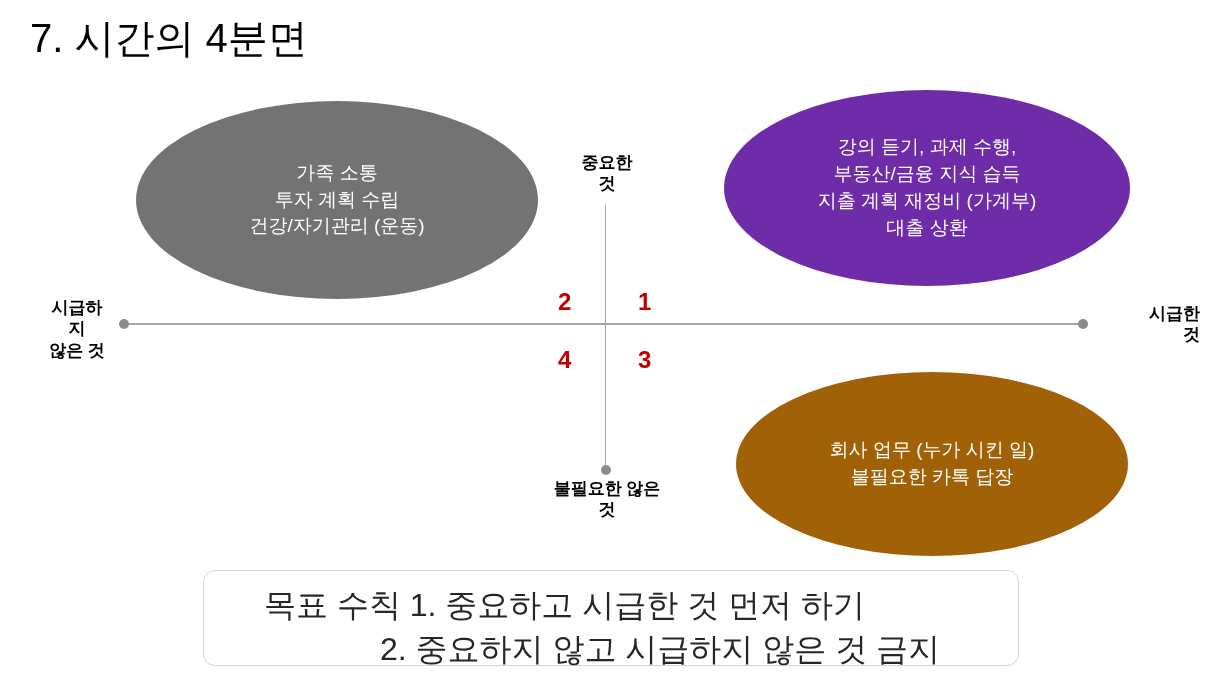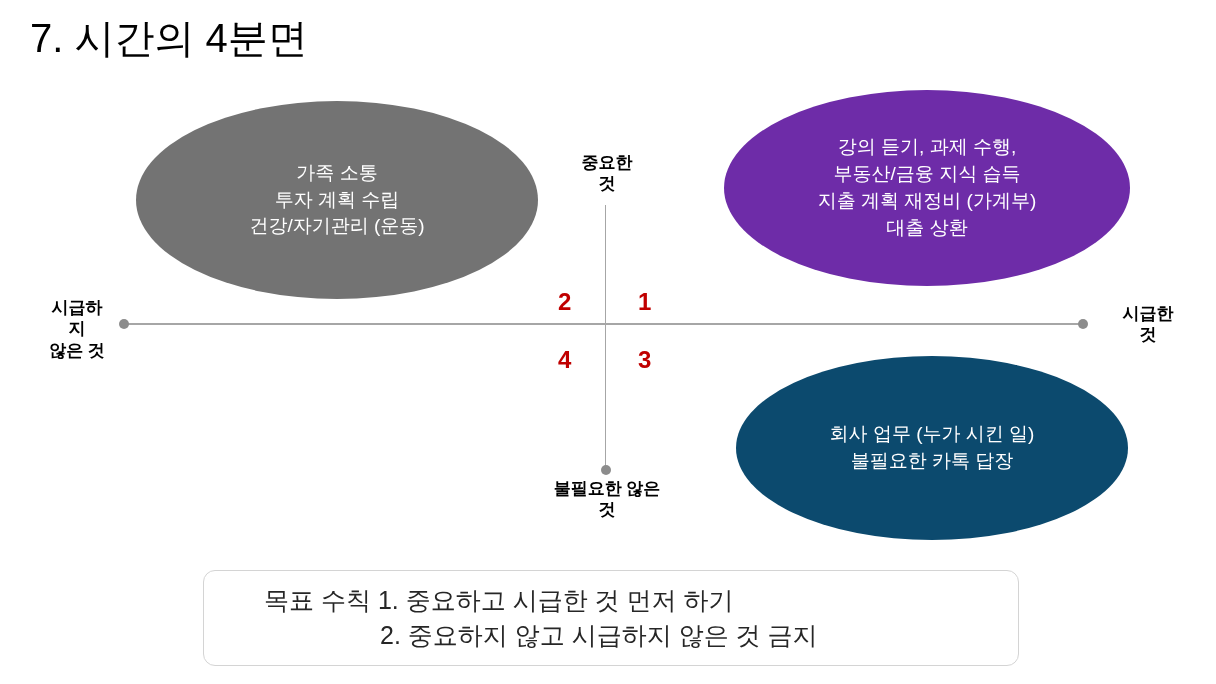--- a/index.html
+++ b/index.html
@@ -69,21 +69,21 @@
     font-size: 17px;
     font-weight: bold;
     color: #000000;
     line-height: 1.25;
     text-align: center;
     white-space: pre-line;
   }
   #label-top    { left: 552px; top: 152px; width: 110px; }
   #label-bottom { left: 516px; top: 478px; width: 182px; }
   #label-left   { left: 28px;  top: 297px; width: 98px; }
-  #label-right  { left: 1096px; top: 303px; width: 104px; text-align: center;}
+  #label-right  { left: 1096px; top: 303px; width: 104px; text-align: right;}
 
   
   .quad-num {
     position: absolute;
     font-size: 24px;
     font-weight: bold;
     color: #C00000;
     line-height: 1;
   }
   #quad-num-2 { left: 558px; top: 290px; }
@@ -115,40 +115,40 @@
     left: 724px; top: 90px;
     width: 406px; height: 196px;
     background: #6E2CA8;
   }
   #ellipse-q4 {
     left: 114px; top: 355px;
     width: 400px; height: 190px;
     background: #D3C1EA;
   }
   #ellipse-q3 {
-    left: 736px; top: 356px;
+    left: 736px; top: 372px;
     width: 392px; height: 184px;
-    background: #0c4a6e;
+    background: #a16207;
   }
 
   
   #goal-box {
     position: absolute;
     left: 203px;
     top: 570px;
     width: 816px;
     height: 96px;
     border: 1.4px solid #D4D4D4;
     border-radius: 12px;
     background: #FFFFFF;
     box-sizing: border-box;
     padding: 12px 24px 10px 24px;
   }
   .goal-line {
-    font-size: 25px;
+    font-size: 32px;
     line-height: 1.38;
     color: #262626;
     white-space: nowrap;
   }
   #goal-line-1 { text-align: left; padding-left: 36px; }
   #goal-line-2 { text-align: left; padding-left: 152px; }
 </style>
 </head>
 <body>
 

